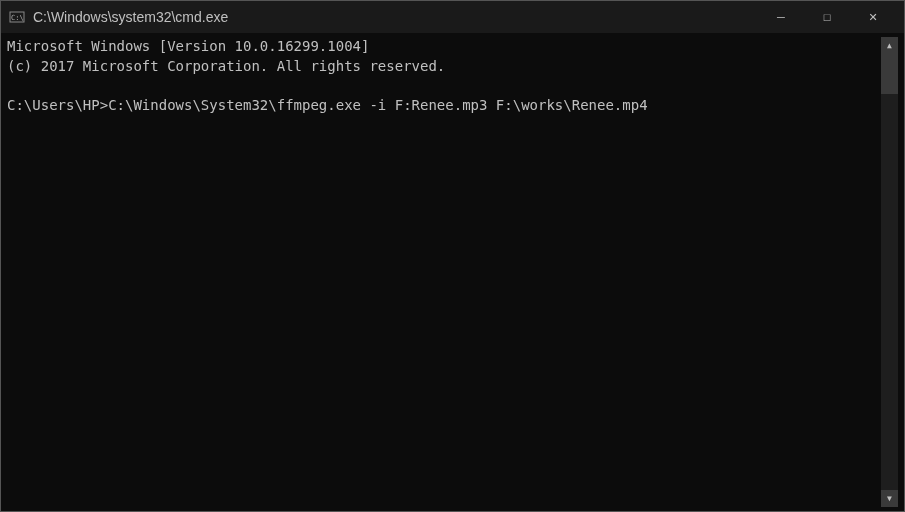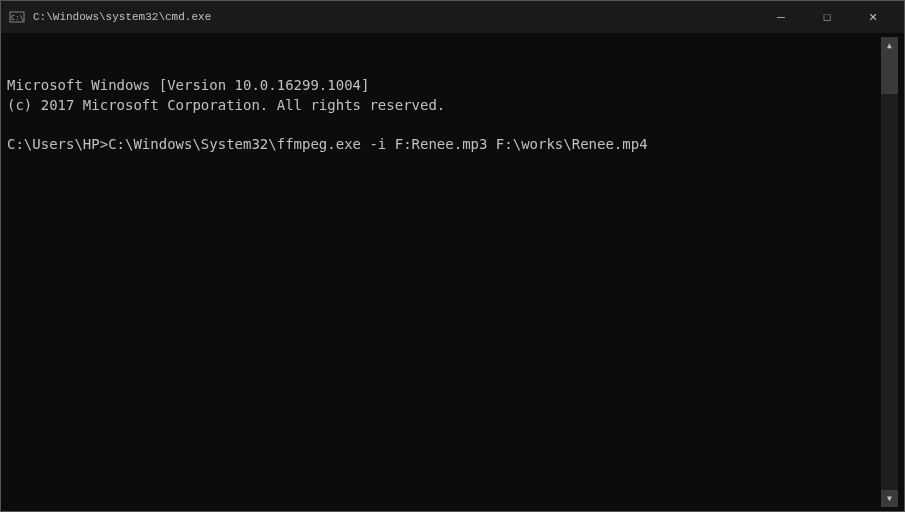--- a/index.html
+++ b/index.html
@@ -44,22 +44,22 @@
     }
 
     .title-bar-icon svg {
       width: 16px;
       height: 16px;
     }
 
     .title-bar-text {
       flex: 1;
       color: #c0c0c0;
-      font-size: 11px;
-      font-family: Liberation Mono, monospace;
+      font-size: 14px;
+      font-family: Liberation Sans, sans-serif;
     }
 
     .title-bar-controls {
       display: flex;
       align-items: center;
       gap: 0;
     }
 
     .title-bar-btn {
       width: 46px;
@@ -83,21 +83,20 @@
       display: flex;
     }
 
     .console-content {
       flex: 1;
       color: #c0c0c0;
       font-size: 14px;
       line-height: 1.4;
       white-space: pre;
       font-family: 'Consolas', 'Lucida Console', monospace;
-      margin-top: 39px;
     }
 
     .scrollbar {
       width: 17px;
       background: #1e1e1e;
       display: flex;
       flex-direction: column;
       align-items: center;
     }
 

